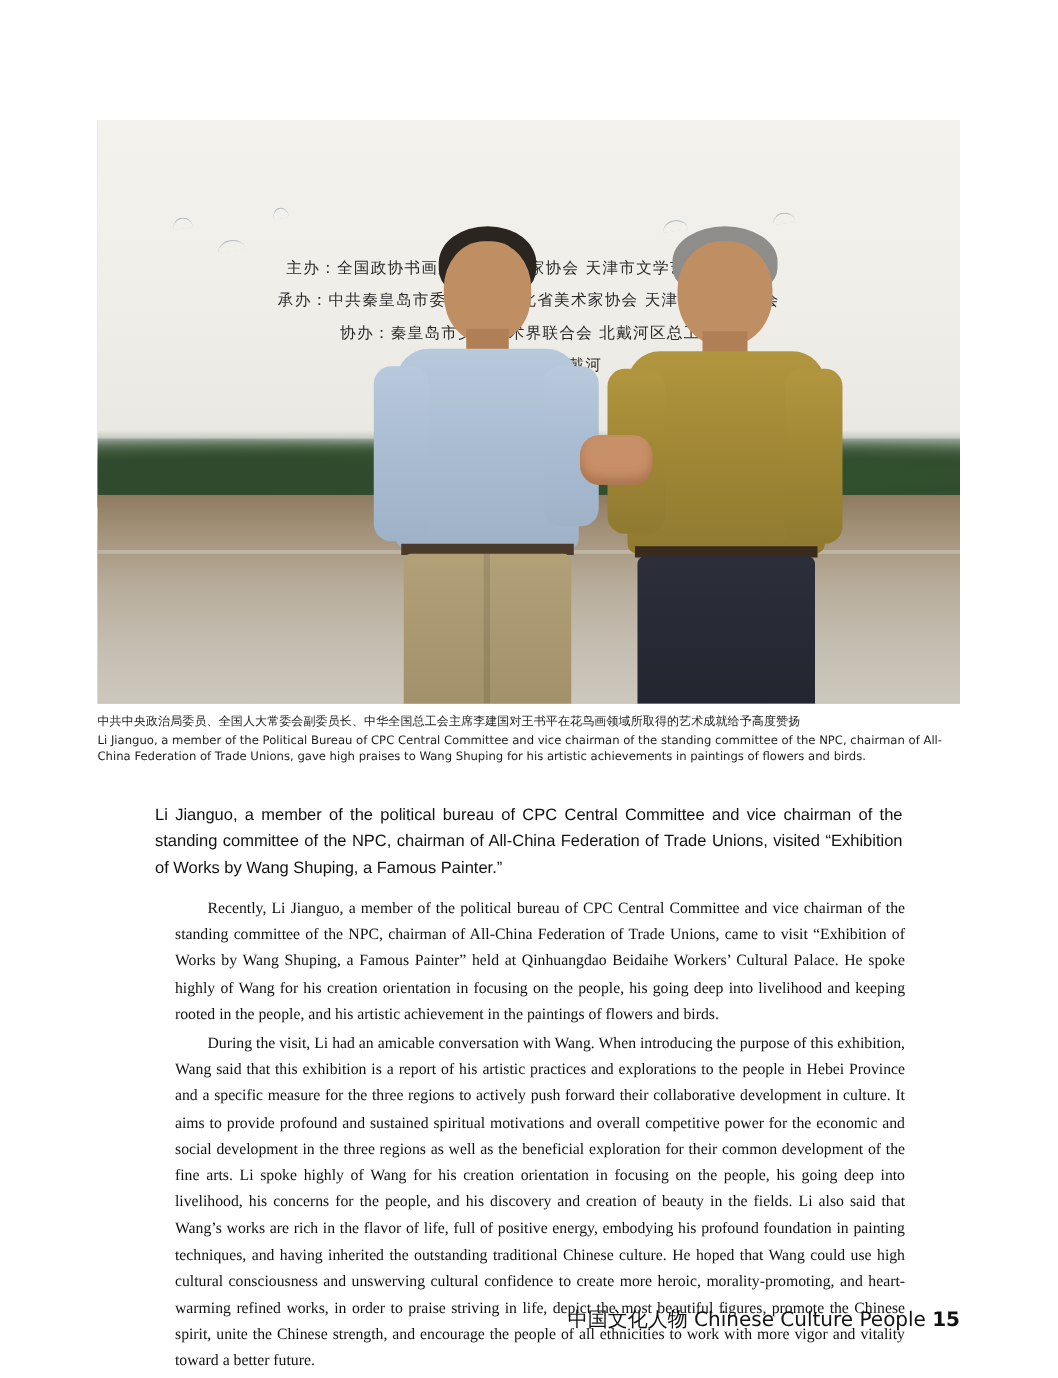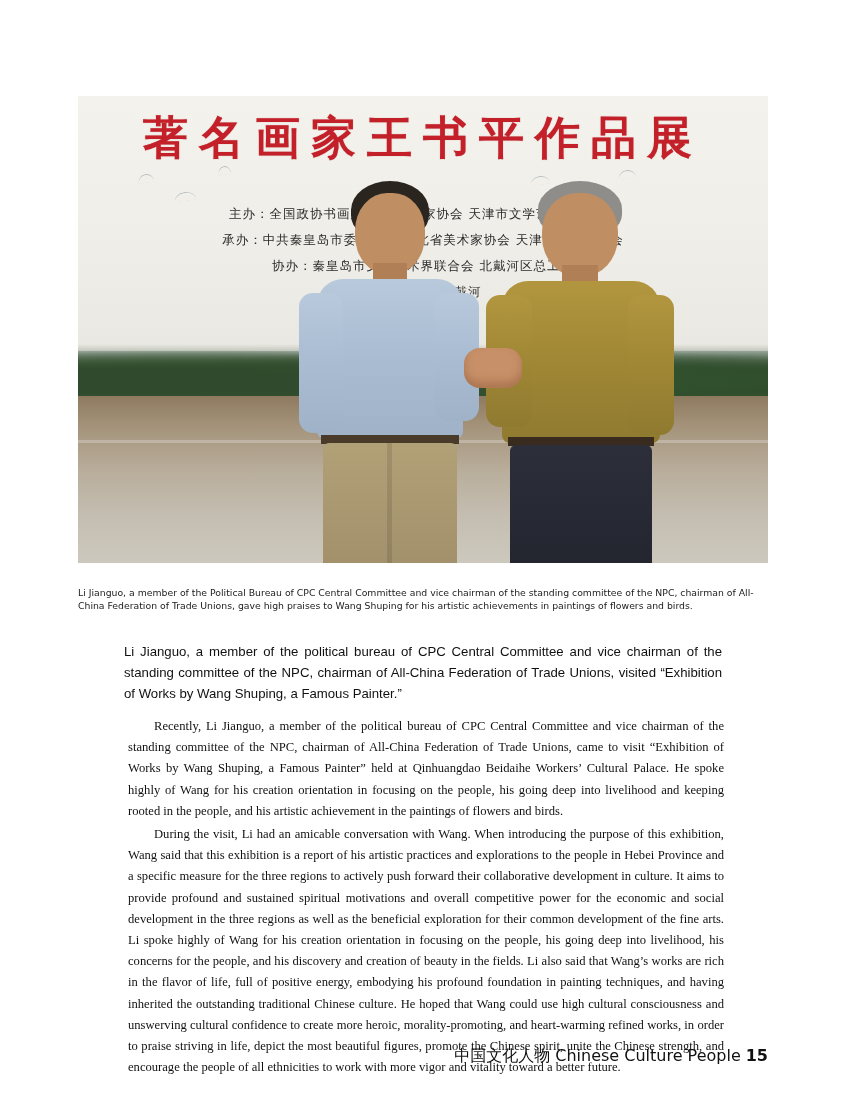--- a/index.html
+++ b/index.html
@@ -213,21 +213,21 @@
     left: 124px;
     top: 716px;
     width: 600px;
     font-family: "Liberation Serif", serif;
     font-size: 12.6px;
     line-height: 21.2px;
     text-align: justify;
     color: #111;
   }
   .body p {
-    margin: 0 0 0 4px;
+    margin: 0 0 0 16px;
     text-indent: 26px;
   }
   .body p + p { margin-top: 2px; }
 
   .footer {
     position: absolute;
     right: 78px;
     top: 1046px;
     font-family: "DejaVu Sans", sans-serif;
     font-size: 16px;
@@ -247,21 +247,20 @@
   <div class="photo-wrap">
 
     <div class="banner">
       <div class="bird" style="left:60px; top:78px;"></div>
       <div class="bird" style="left:96px; top:96px; width:22px;"></div>
       <div class="bird" style="left:140px; top:70px; width:13px;"></div>
       <div class="bird" style="left:452px; top:80px; width:20px;"></div>
       <div class="bird" style="left:498px; top:100px; width:14px;"></div>
       <div class="bird" style="left:540px; top:74px; width:18px;"></div>
 
-      <div class="banner-title">著名画家王书平作品展</div>
       <div class="banner-line l1">主办：全国政协书画室  中国美术家协会  天津市文学艺术界联合会</div>
       <div class="banner-line l2">承办：中共秦皇岛市委宣传部  河北省美术家协会  天津市美术家协会</div>
       <div class="banner-line l3">协办：秦皇岛市文学艺术界联合会  北戴河区总工会</div>
       <div class="banner-line l4">2015年8月  北戴河</div>
     </div>
 
     <div class="photo-bg-lower"></div>
     <div class="greenery"></div>
     <div class="ground"></div>
 
@@ -284,20 +283,21 @@
       <div class="torso shirt-olive" style="left:16px; top:110px; width:158px; height:162px;"></div>
       <div class="arm shirt-olive" style="left:0px; top:124px; width:46px; height:132px;"></div>
       <div class="arm shirt-olive" style="left:142px; top:124px; width:46px; height:140px;"></div>
       <div class="belt" style="left:22px; top:266px; width:146px; background:#3a2b1f;"></div>
       <div class="pants-dark" style="left:24px; top:274px; width:142px; height:118px; border-radius:6px 6px 0 0;"></div>
     </div>
 
     <div class="hands"></div>
   </div>
 
+  <div class="caption caption-cn">中共中央政治局委员、全国人大常委会副委员长、中华全国总工会主席李建国对王书平在花鸟画领域所取得的艺术成就给予高度赞扬</div>
   <div class="caption caption-en">Li Jianguo, a member of the Political Bureau of CPC Central Committee and vice chairman of the standing committee of the NPC, chairman of All-China Federation of Trade Unions, gave high praises to Wang Shuping for his artistic achievements in paintings of flowers and birds.</div>
 
   <div class="lead">Li Jianguo, a member of the political bureau of CPC Central Committee and vice chairman of the standing committee of the NPC, chairman of All-China Federation of Trade Unions, visited “Exhibition of Works by Wang Shuping, a Famous Painter.”</div>
 
   <div class="body">
     <p>Recently, Li Jianguo, a member of the political bureau of CPC Central Committee and vice chairman of the standing committee of the NPC, chairman of All-China Federation of Trade Unions, came to visit “Exhibition of Works by Wang Shuping,  a Famous Painter” held at Qinhuangdao Beidaihe Workers’ Cultural Palace. He spoke highly of Wang for his creation orientation in focusing on the people, his going deep into livelihood and keeping rooted in the people, and his artistic achievement in the paintings of flowers and birds.</p>
     <p>During the visit, Li had an amicable conversation with Wang. When introducing the purpose of this exhibition, Wang said that this exhibition is a report of his artistic practices and explorations to the people in Hebei Province and a specific measure for the three regions to actively push forward their collaborative development in culture. It aims to provide profound and sustained spiritual motivations and overall competitive power for the economic and social development in the three regions as well as the beneficial exploration for their common development of the fine arts. Li spoke highly of Wang for his creation orientation in focusing on the people, his going deep into livelihood, his concerns for the people, and his discovery and creation of beauty in the fields. Li also said that Wang’s works are rich in the flavor of life, full of positive energy, embodying his profound foundation in painting techniques, and having inherited the outstanding traditional Chinese culture. He hoped that Wang could use high cultural consciousness and unswerving cultural confidence to create more heroic, morality-promoting, and heart-warming refined works, in order to praise striving in life, depict the most beautiful figures, promote the Chinese spirit, unite the Chinese strength, and encourage the people of all ethnicities to work with more vigor and vitality toward a better future.</p>
   </div>
 
   <div class="footer">

